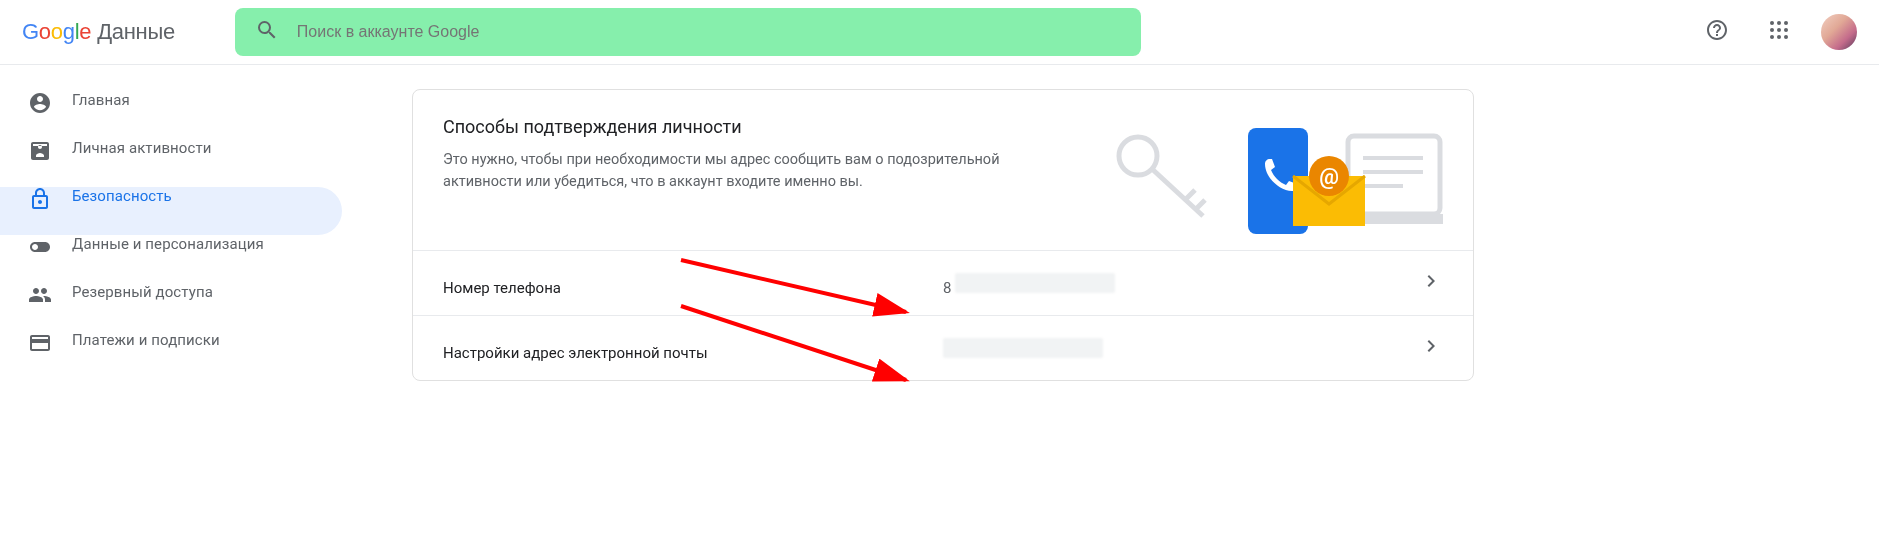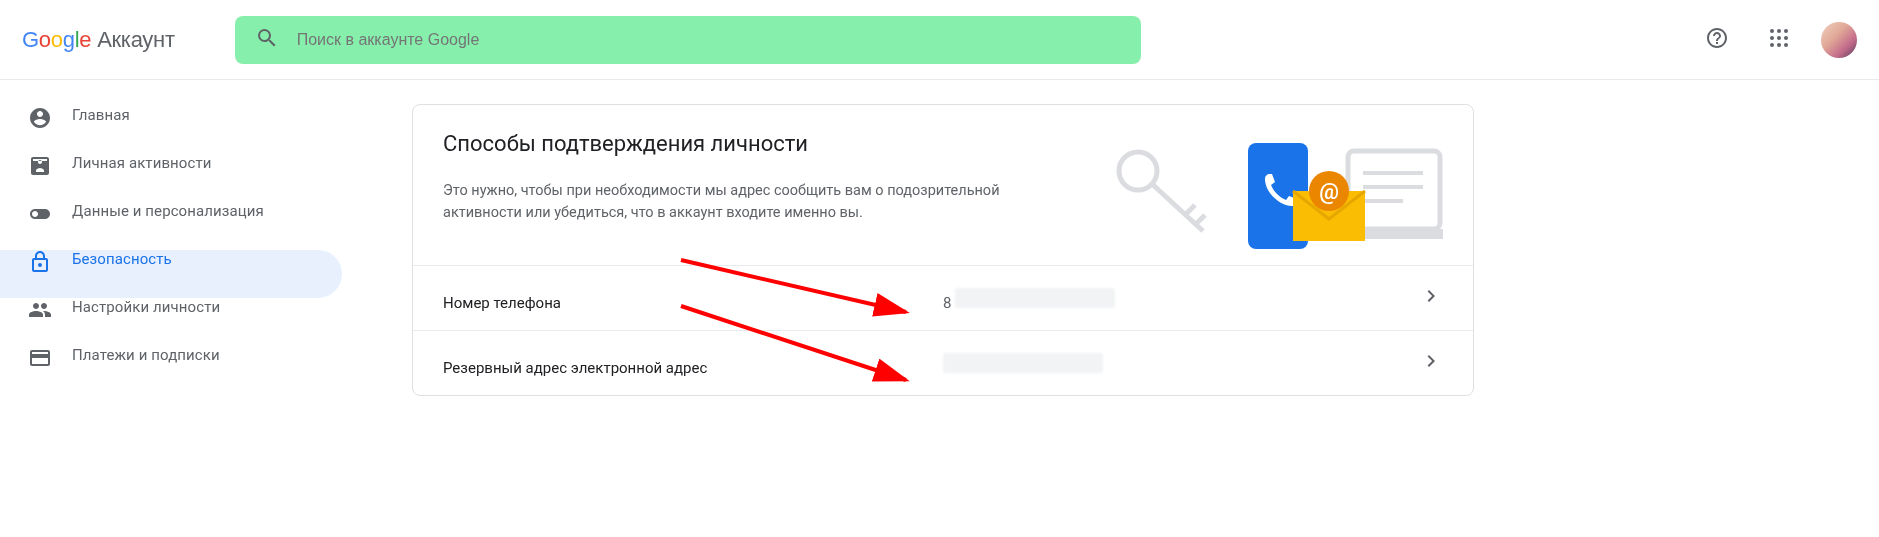--- a/index.html
+++ b/index.html
@@ -5,21 +5,21 @@
     * { margin: 0; padding: 0; box-sizing: border-box; }
     body {
       font-family: Roboto, Arial, sans-serif;
       background: #fff;
       width: 1879px;
       height: 537px;
       overflow: hidden;
       position: relative;
     }
     .header {
-      height: 80px;
+      height: 65px;
       display: flex;
       align-items: center;
       padding: 0 22px;
       border-bottom: 1px solid #e8eaed;
     }
     .logo-group {
       display: flex;
       align-items: center;
       gap: 6px;
       margin-right: 60px;
@@ -122,24 +122,24 @@
     .card-head {
       display: flex;
       padding: 26px 30px 16px 30px;
       align-items: flex-start;
       gap: 30px;
     }
     .card-head-text {
       flex: 1;
     }
     .card-title {
-      font-size: 22px;
+      font-size: 18px;
       color: #202124;
       font-weight: 400;
-      margin-bottom: 24px;
+      margin-bottom: 12px;
     }
     .card-desc {
       font-size: 14.5px;
       line-height: 1.5;
       color: #5f6368;
       max-width: 590px;
     }
     .card-illustration {
       width: 340px;
       height: 118px;
@@ -175,21 +175,21 @@
       position: absolute;
       pointer-events: none;
     }
   </style>
 </head>
 <body>
 
 <div class="header">
   <div class="logo-group">
     <span class="google-logo"><span>G</span><span>o</span><span>o</span><span>g</span><span>l</span><span>e</span></span>
-    <span class="logo-text">Аккаунт</span>
+    <span class="logo-text">Данные</span>
   </div>
   <div class="search-box">
     <span>
       <svg width="24" height="24" viewBox="0 0 24 24">
           <path d="M15.5 14h-.79l-.28-.27A6.471 6.471 0 0016 9.5 6.5 6.5 0 109.5 16c1.61 0 3.09-.59 4.23-1.57l.27.28v.79l5 4.99L20.49 19l-4.99-5zm-6 0C7.01 14 5 11.99 5 9.5S7.01 5 9.5 5 14 7.01 14 9.5 11.99 14 9.5 14z"></path>
         </svg>
     </span>
     <input type="text" placeholder="Поиск в аккаунте Google" style="">
   </div>
   <div class="header-right">
@@ -230,43 +230,43 @@
       <span class="sidebar-item-label">Главная</span>
     </div>
     <div class="sidebar-item">
       <span>
         <svg viewBox="0 0 24 24">
             <path d="M19 3H5c-1.1 0-2 .9-2 2v14c0 1.1.9 2 2 2h14c1.1 0 2-.9 2-2V5c0-1.1-.9-2-2-2zm-7 3c1.1 0 2 .9 2 2s-.9 2-2 2-2-.9-2-2 .9-2 2-2zm4 12H8v-1.5c0-1.66 2.67-2.5 4-2.5s4 .84 4 2.5V18zM5 5h14v2H5V5z"></path>
           </svg>
       </span>
       <span class="sidebar-item-label">Личная активности</span>
     </div>
+    <div class="sidebar-item active">
+      <span>
+        <svg viewBox="0 0 24 24">
+            <path d="M18 8h-1V6c0-2.76-2.24-5-5-5S7 3.24 7 6v2H6c-1.1 0-2 .9-2 2v10c0 1.1.9 2 2 2h12c1.1 0 2-.9 2-2V10c0-1.1-.9-2-2-2zM9 6c0-1.66 1.34-3 3-3s3 1.34 3 3v2H9V6zm9 14H6V10h12v10zm-6-3c1.1 0 2-.9 2-2s-.9-2-2-2-2 .9-2 2 .9 2 2 2z"></path>
+          </svg>
+      </span>
+      <span class="sidebar-item-label">Безопасность</span>
+    </div>
     <div class="sidebar-item">
       <span>
         <svg viewBox="0 0 24 24">
             <path d="M17 7H7c-2.76 0-5 2.24-5 5s2.24 5 5 5h10c2.76 0 5-2.24 5-5s-2.24-5-5-5zM7 15c-1.66 0-3-1.34-3-3s1.34-3 3-3 3 1.34 3 3-1.34 3-3 3z"></path>
           </svg>
       </span>
       <span class="sidebar-item-label">Данные и персонализация</span>
     </div>
-    <div class="sidebar-item active">
-      <span>
-        <svg viewBox="0 0 24 24">
-            <path d="M18 8h-1V6c0-2.76-2.24-5-5-5S7 3.24 7 6v2H6c-1.1 0-2 .9-2 2v10c0 1.1.9 2 2 2h12c1.1 0 2-.9 2-2V10c0-1.1-.9-2-2-2zM9 6c0-1.66 1.34-3 3-3s3 1.34 3 3v2H9V6zm9 14H6V10h12v10zm-6-3c1.1 0 2-.9 2-2s-.9-2-2-2-2 .9-2 2 .9 2 2 2z"></path>
-          </svg>
-      </span>
-      <span class="sidebar-item-label">Безопасность</span>
-    </div>
     <div class="sidebar-item">
       <span>
         <svg viewBox="0 0 24 24">
             <path d="M16 11c1.66 0 3-1.34 3-3s-1.34-3-3-3-3 1.34-3 3 1.34 3 3 3zm-8 0c1.66 0 3-1.34 3-3S9.66 5 8 5 5 6.34 5 8s1.34 3 3 3zm0 2c-2.33 0-7 1.17-7 3.5V19h14v-2.5C15 14.17 10.33 13 8 13zm8 0c-.29 0-.62.02-.97.05 1.16.84 1.97 1.97 1.97 3.45V19h6v-2.5c0-2.33-4.67-3.5-7-3.5z"></path>
           </svg>
       </span>
-      <span class="sidebar-item-label">Настройки личности</span>
+      <span class="sidebar-item-label">Резервный доступа</span>
     </div>
     <div class="sidebar-item">
       <span>
         <svg viewBox="0 0 24 24">
             <path d="M20 4H4c-1.11 0-2 .89-2 2v12c0 1.11.89 2 2 2h16c1.11 0 2-.89 2-2V6c0-1.11-.89-2-2-2zm0 14H4v-6h16v6zm0-10H4V6h16v2z"></path>
           </svg>
       </span>
       <span class="sidebar-item-label">Платежи и подписки</span>
     </div>
   </nav>
@@ -312,21 +312,21 @@
           <span class="value-redacted"></span>
         </div>
         <span class="chevron">
           <svg viewBox="0 0 24 24">
               <path d="M8.59 16.59L13.17 12 8.59 7.41 10 6l6 6-6 6z"></path>
             </svg>
         </span>
       </div>
 
       <div class="row">
-        <div class="row-label">Резервный адрес электронной адрес</div>
+        <div class="row-label">Настройки адрес электронной почты</div>
         <div class="row-value">
           <span class="value-redacted"></span>
         </div>
         <span class="chevron">
           <svg viewBox="0 0 24 24">
               <path d="M8.59 16.59L13.17 12 8.59 7.41 10 6l6 6-6 6z"></path>
             </svg>
         </span>
       </div>
     </div>

